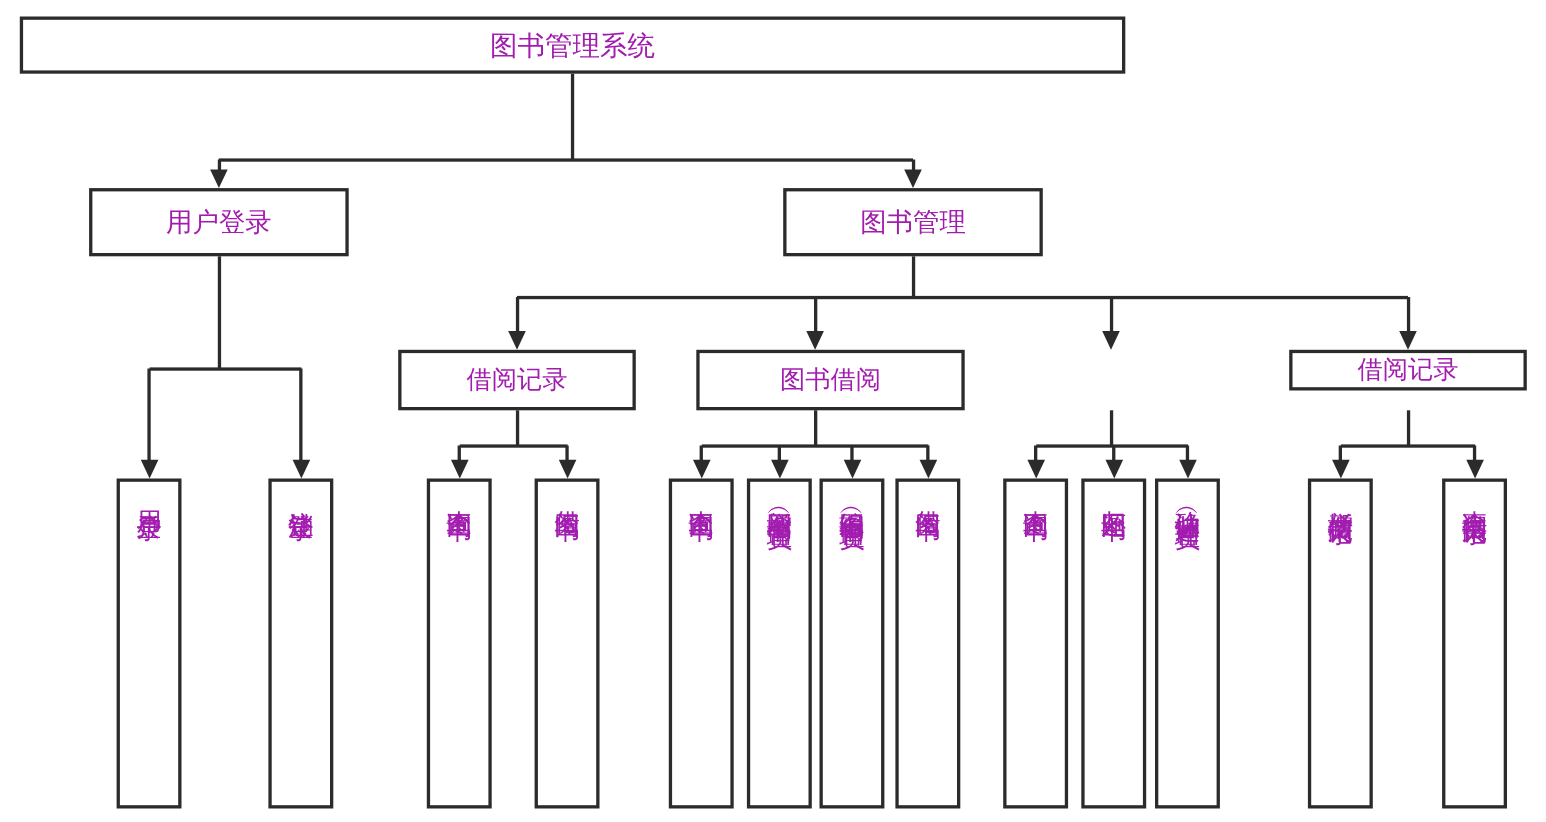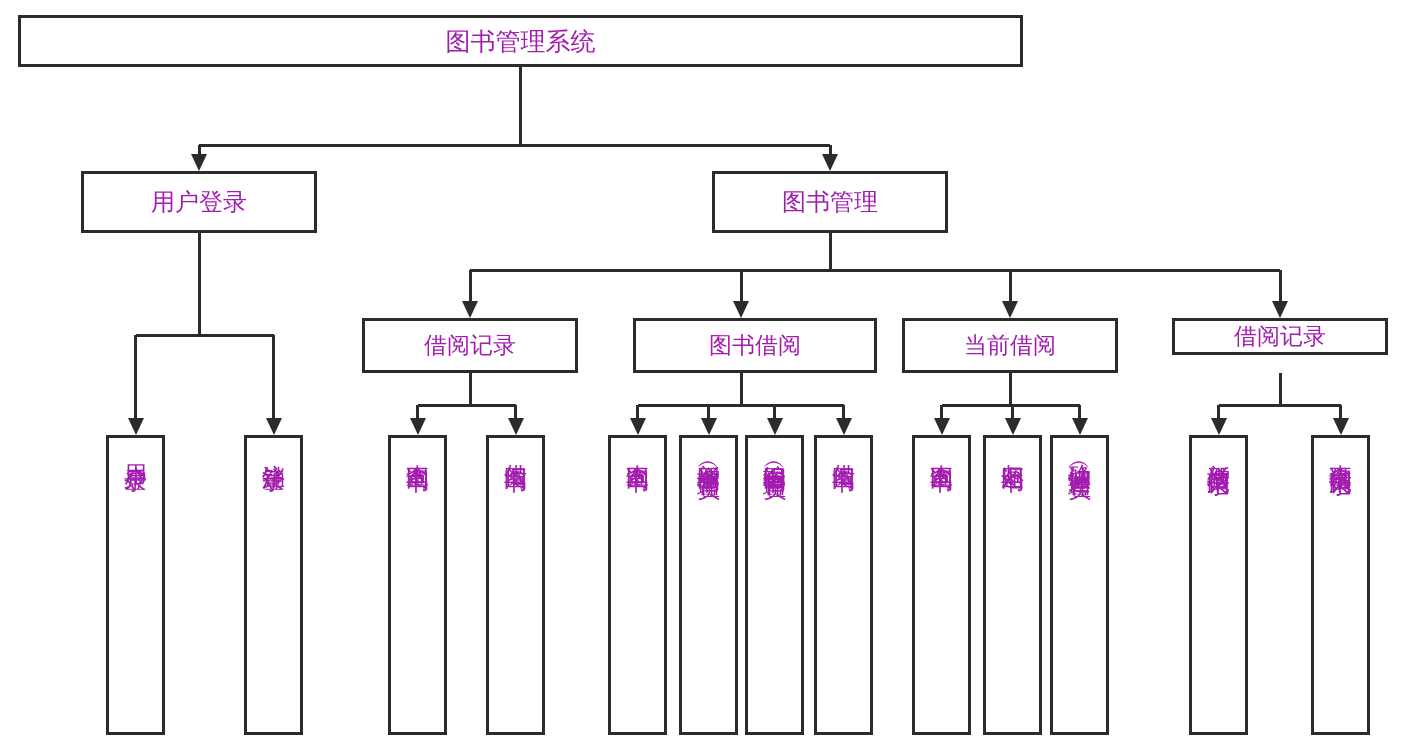--- a/index.html
+++ b/index.html
@@ -89,23 +89,20 @@
     </div>
     <div class="node lvl2" style="left: 712px; top: 171px; width: 236px; height: 62px;">
       <span>图书管理</span>
     </div>
     <div class="node lvl3" style="left: 362px; top: 318px; width: 216px; height: 55px;">
       <span>借阅记录</span>
     </div>
     <div class="node lvl3" style="left: 633px; top: 318px; width: 244px; height: 55px;">
       <span>图书借阅</span>
     </div>
-    <div class="node lvl3" style="left: 902px; top: 318px; width: 216px; height: 55px;">
-      <span>当前借阅</span>
-    </div>
     <div class="node lvl3" style="left: 1172px; top: 318px; width: 216px; height: 37px;">
       <span>借阅记录</span>
     </div>
     <div class="node leaf" style="left: 106px; top: 435px; width: 59px; height: 300px;">
       <span class="vtext">用户登录</span>
     </div>
     <div class="node leaf" style="left: 244px; top: 435px; width: 59px; height: 300px;">
       <span class="vtext">注销登录</span>
     </div>
     <div class="node leaf" style="left: 388px; top: 435px; width: 59px; height: 300px;">

